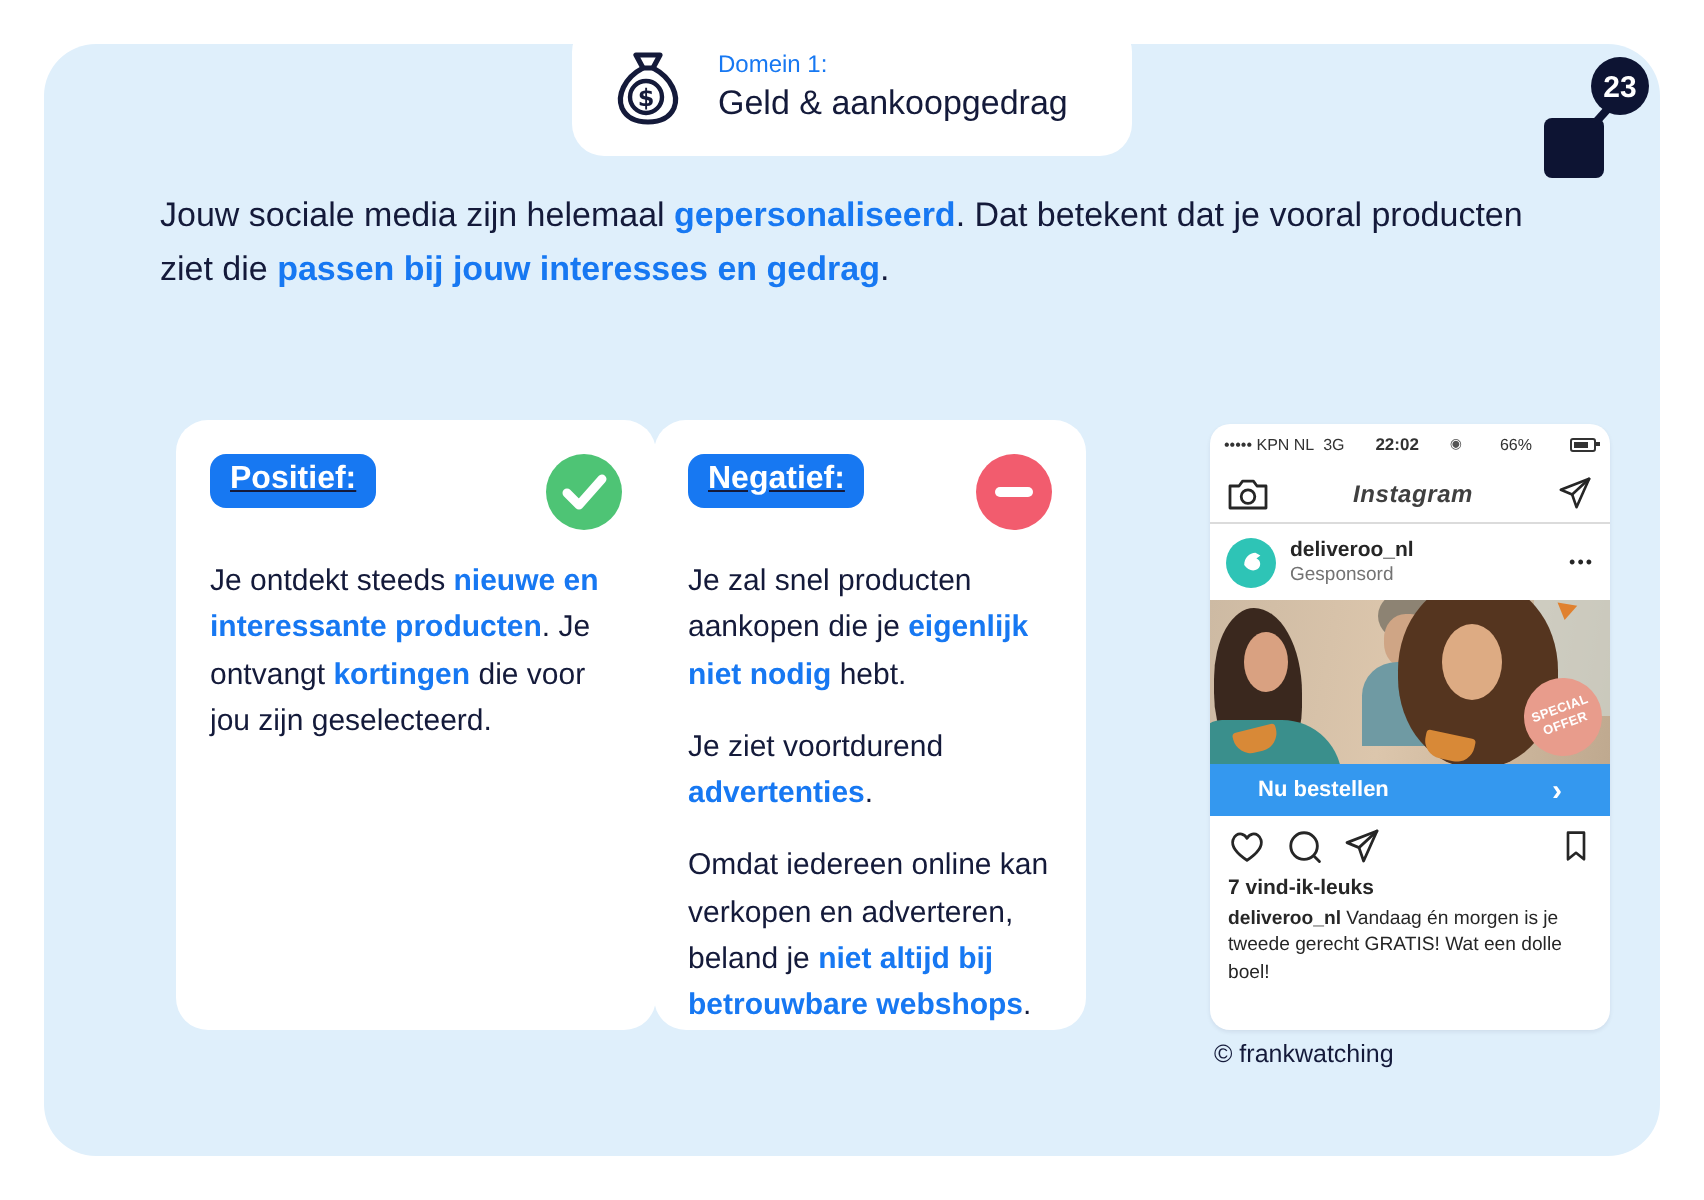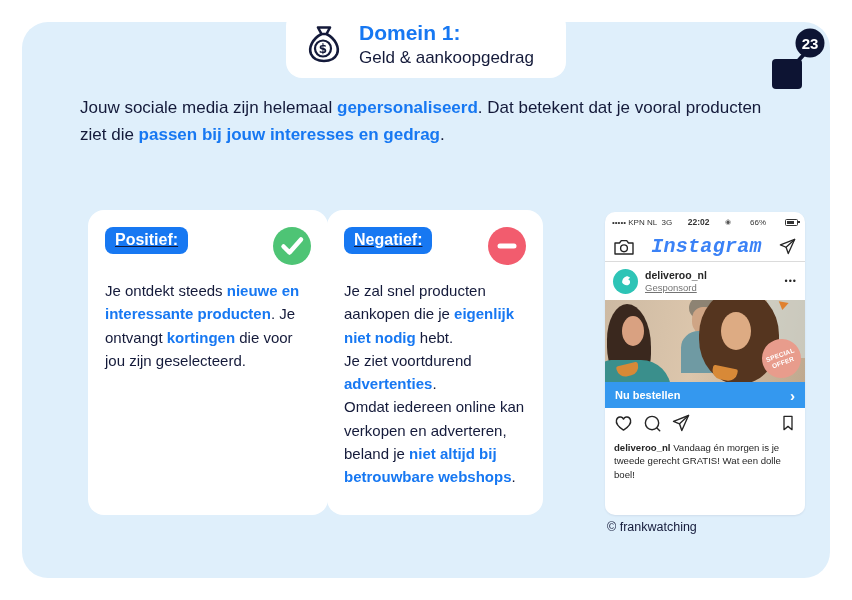--- a/index.html
+++ b/index.html
@@ -6,66 +6,66 @@
     --accent:#1778F2; --navy:#141A3A; --bg-blue:#DFEFFB; --positive:#4EC475;
     --negative:#F25C6E; --teal:#2EC4B6; --insta-blue:#3498EF; --salmon:#E89C8C;
   }
   *{margin:0;padding:0;box-sizing:border-box;}
   html,body{background:#fff;}
   body{font-family:"Liberation Sans",sans-serif;color:var(--navy);}
   .slide{position:relative;width:852px;height:600px;background:#fff;overflow:hidden;}
   .main-card{position:absolute;left:22px;top:22px;width:808px;height:556px;background:var(--bg-blue);border-radius:26px;}
   
   .header-tab{position:absolute;left:286px;top:10px;width:280px;height:68px;background:#fff;border-radius:16px;display:flex;align-items:center;gap:15px;padding-left:18px;z-index:3;}
-  .header-title .l1{color:var(--accent);font-weight:bold;font-size:21px;line-height:1.3;}
+  .header-title .l1{color:var(--accent);font-weight:normal;font-size:12px;line-height:1.3;}
   .header-title .l2{color:var(--navy);font-size:17px;line-height:1.3;}
   
   .page-badge{position:absolute;left:766px;top:24px;z-index:3;}
   
   .intro{position:absolute;left:80px;top:94px;width:706px;z-index:2;font-size:17px;line-height:1.6;}
   .intro p + p{margin-top:18px;}
   .hl{color:var(--accent);font-weight:bold;}
   
   .card{position:absolute;top:210px;background:#fff;border-radius:16px;padding:17px 17px;z-index:2;}
   .card-pos{left:88px;width:240px;height:305px;}
   .card-neg{left:327px;width:216px;height:305px;}
   .card-head{display:flex;justify-content:space-between;align-items:flex-start;margin-bottom:14px;text-decoration:underline;}
   .pill{display:inline-block;background:var(--accent);color:#fff;font-weight:bold;font-size:16px;padding:4px 10px 5px;border-radius:8px;}
   .card-body{font-size:15px;line-height:1.55;}
-  .card-body p + p{}
+  .card-body p + p{margin-top:13px;}
   
   .phone{position:absolute;left:605px;top:212px;width:200px;height:303px;background:#fff;border-radius:10px;z-index:2;overflow:hidden;box-shadow:0 1px 2px rgba(20,26,58,.08);color:#262626;}
   .statusbar{height:20px;display:flex;align-items:center;justify-content:space-between;padding:0 7px;font-size:8px;color:#333;}
   .statusbar .time{font-weight:bold;font-size:8.5px;}
   .statusbar .sright{display:flex;align-items:center;gap:19px;}
   .battery{display:inline-block;width:13px;height:7px;border:1px solid #333;border-radius:1.5px;position:relative;}
   .battery::before{content:"";position:absolute;left:1px;top:1px;width:7px;height:3px;background:#333;}
   .battery::after{content:"";position:absolute;right:-3px;top:1.5px;width:2px;height:2px;background:#333;}
   .navbar{height:30px;display:flex;align-items:center;justify-content:space-between;padding:0 9px;border-bottom:1px solid #dbdbdb;}
-  .insta-logo{font-family:Liberation Mono, monospace;font-style:italic;font-weight:bold;font-size:20px;letter-spacing:.3px;color:#3b82f6;}
+  .insta-logo{font-family:Liberation Sans, sans-serif;font-style:italic;font-weight:bold;font-size:12px;letter-spacing:.3px;color:#404040;}
   .posthead{height:38px;display:flex;align-items:center;gap:7px;padding:0 8px;}
   .avatar{width:25px;height:25px;border-radius:50%;background:var(--teal);display:flex;align-items:center;justify-content:center;flex-shrink:0;}
   .posthead .names{flex:1;line-height:1.2;}
   .uname{font-size:10.5px;font-weight:bold;color:#262626;}
-  .sponsored{font-size:9.5px;color:#737373;text-decoration:underline;}
+  .sponsored{font-size:9.5px;color:#737373;}
   .more-dots{font-size:9px;letter-spacing:1px;color:#262626;}
   .photo{position:relative;height:82px;background:linear-gradient(100deg,#cdbaa3,#dcc6ac 45%,#bfa98f);overflow:hidden;}
   .photo .window{position:absolute;right:-6px;top:0;width:44px;height:58px;background:#cfd8d4;opacity:.65;}
   .flag{position:absolute;width:0;height:0;border-left:5px solid transparent;border-right:5px solid transparent;border-top:8px solid #e0812f;}
   .hair-left{position:absolute;left:2px;top:4px;width:44px;height:78px;background:#3a281e;border-radius:50% 60% 40% 50%;}
   .face-left{position:absolute;left:17px;top:16px;width:22px;height:30px;background:#d9a181;border-radius:50%;}
   .jacket{position:absolute;left:-6px;bottom:-14px;width:72px;height:36px;background:#3a8f8c;border-radius:12px 30px 0 0;}
   .man-hair{position:absolute;left:84px;top:-5px;width:31px;height:26px;background:#8d8373;border-radius:50%;}
   .man-face{position:absolute;left:87px;top:7px;width:24px;height:27px;background:#cfa585;border-radius:45%;}
   .man-shirt{position:absolute;left:76px;top:31px;width:44px;height:42px;background:#6f9aa3;border-radius:40% 40% 0 0;}
   .hair-right{position:absolute;right:26px;top:-10px;width:80px;height:94px;background:#55351f;border-radius:48%;}
   .face-right{position:absolute;right:54px;top:12px;width:30px;height:38px;background:#ddab83;border-radius:50%;}
   .pizza{position:absolute;background:#d88937;border-radius:2px 2px 9px 9px;}
   .offer-badge{position:absolute;right:4px;bottom:4px;width:39px;height:39px;border-radius:50%;background:var(--salmon);color:#fff;display:flex;align-items:center;justify-content:center;text-align:center;font-size:6.5px;font-weight:bold;line-height:1.15;transform:rotate(-20deg);letter-spacing:.2px;}
-  .cta-bar{height:26px;background:var(--insta-blue);color:#fff;display:flex;align-items:center;justify-content:space-between;padding:0 10px;font-size:11px;font-weight:bold;cursor:pointer;}
+  .cta-bar{height:26px;background:var(--insta-blue);color:#fff;display:flex;align-items:center;justify-content:space-between;padding:0 24px;font-size:11px;font-weight:bold;cursor:pointer;}
   .cta-bar .chev{font-size:15px;line-height:1;font-weight:bold;}
   .actions{height:30px;display:flex;align-items:center;gap:10px;padding:0 9px;}
   .actions .spacer{flex:1;}
   .likes{padding:0 9px;font-size:10.5px;font-weight:bold;color:#262626;}
   .caption{padding:3px 9px 0;font-size:9.6px;line-height:1.4;color:#262626;}
   .caption b{font-weight:bold;}
   .credit{position:absolute;left:607px;top:520px;font-size:12.5px;color:var(--navy);z-index:2;}
   svg{display:block;}
 </style>
 </head>
@@ -212,19 +212,20 @@
           <path d="M7.5 9.8 L16.5 1.5"></path>
         </svg>
       </span>
       <span class="spacer"></span>
       <span>
         <svg width="16" height="18" viewBox="0 0 18 18" fill="none" stroke="#262626" stroke-width="1.5" stroke-linejoin="round">
           <path d="M4.5 1.5 H13.5 V16.5 L9 12.8 L4.5 16.5 Z"></path>
         </svg>
       </span>
     </div>
+    <div class="likes">7 vind-ik-leuks</div>
     <div class="caption">
       <b>deliveroo_nl</b><span> Vandaag én morgen is je tweede gerecht GRATIS! Wat een dolle boel!</span>
     </div>
   </div>
 
   <div class="credit">© frankwatching</div>
 </div>
 
 </body></html>

